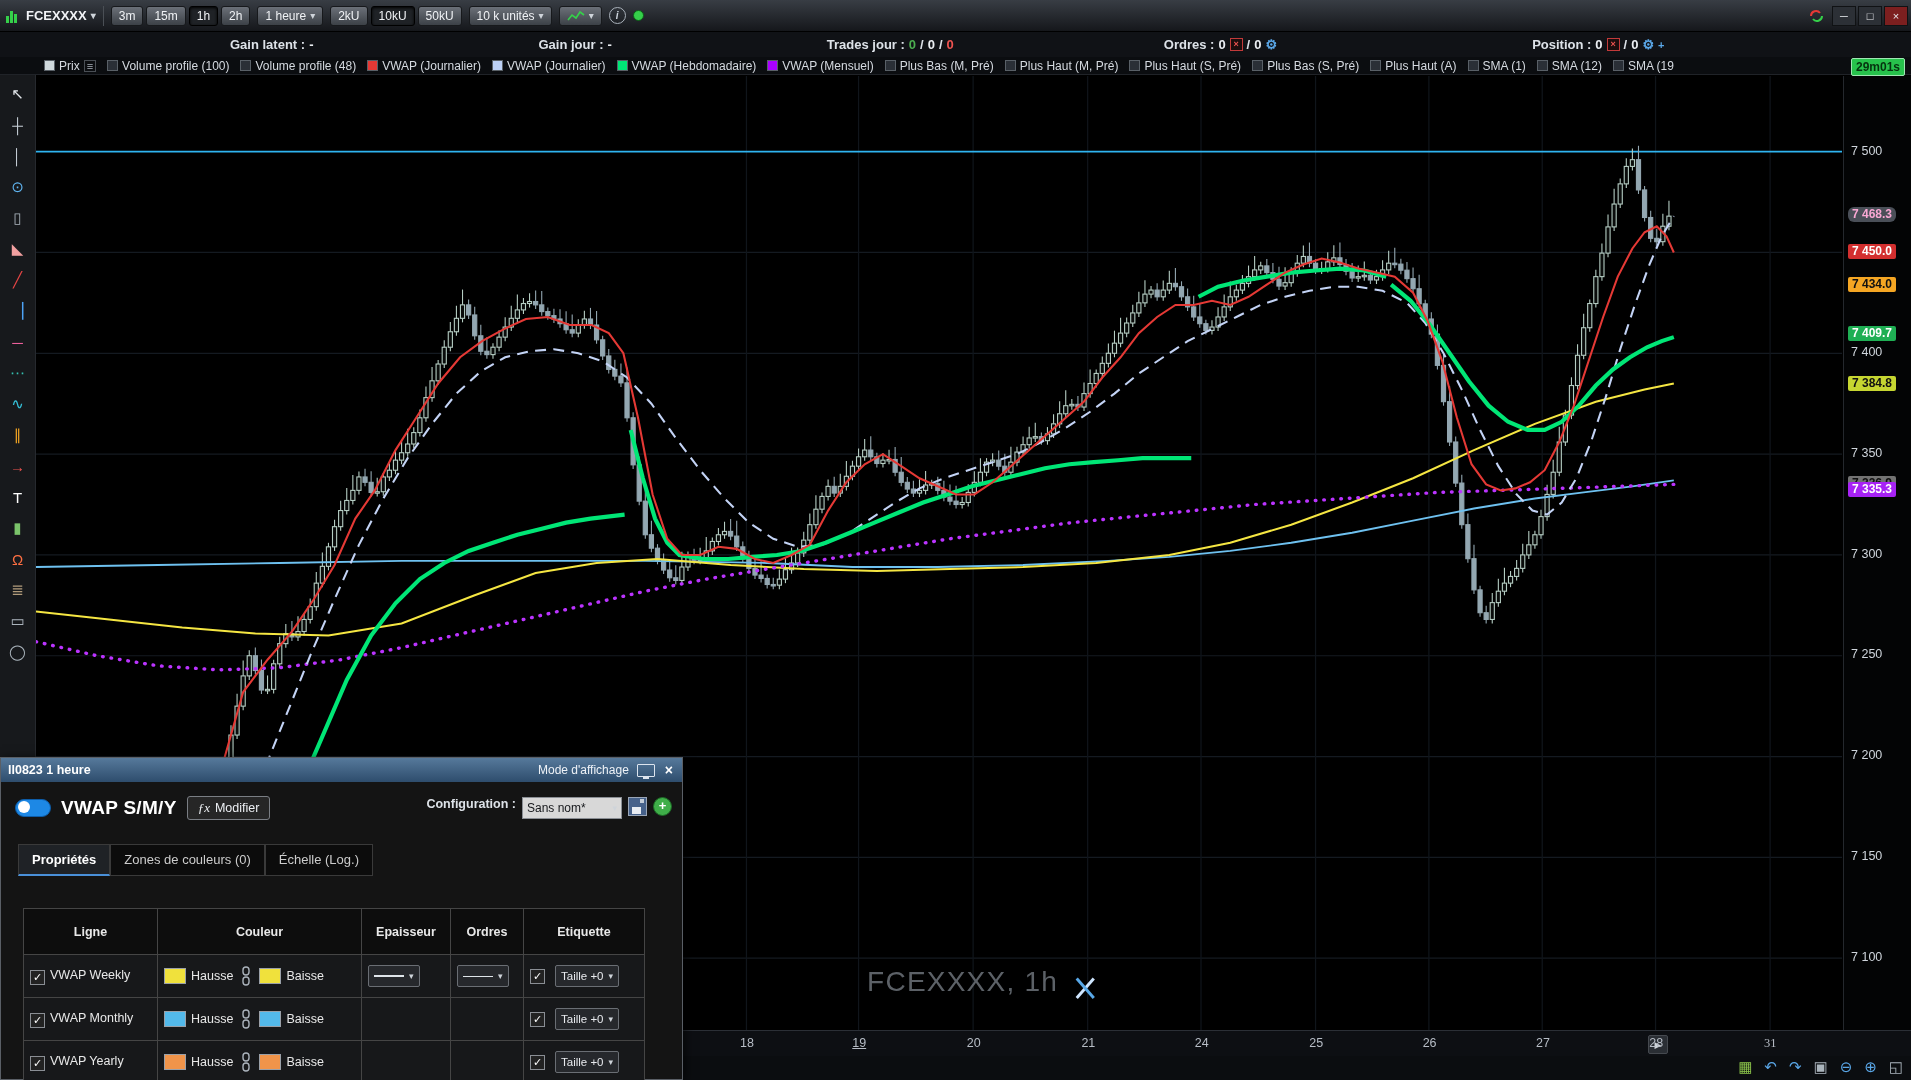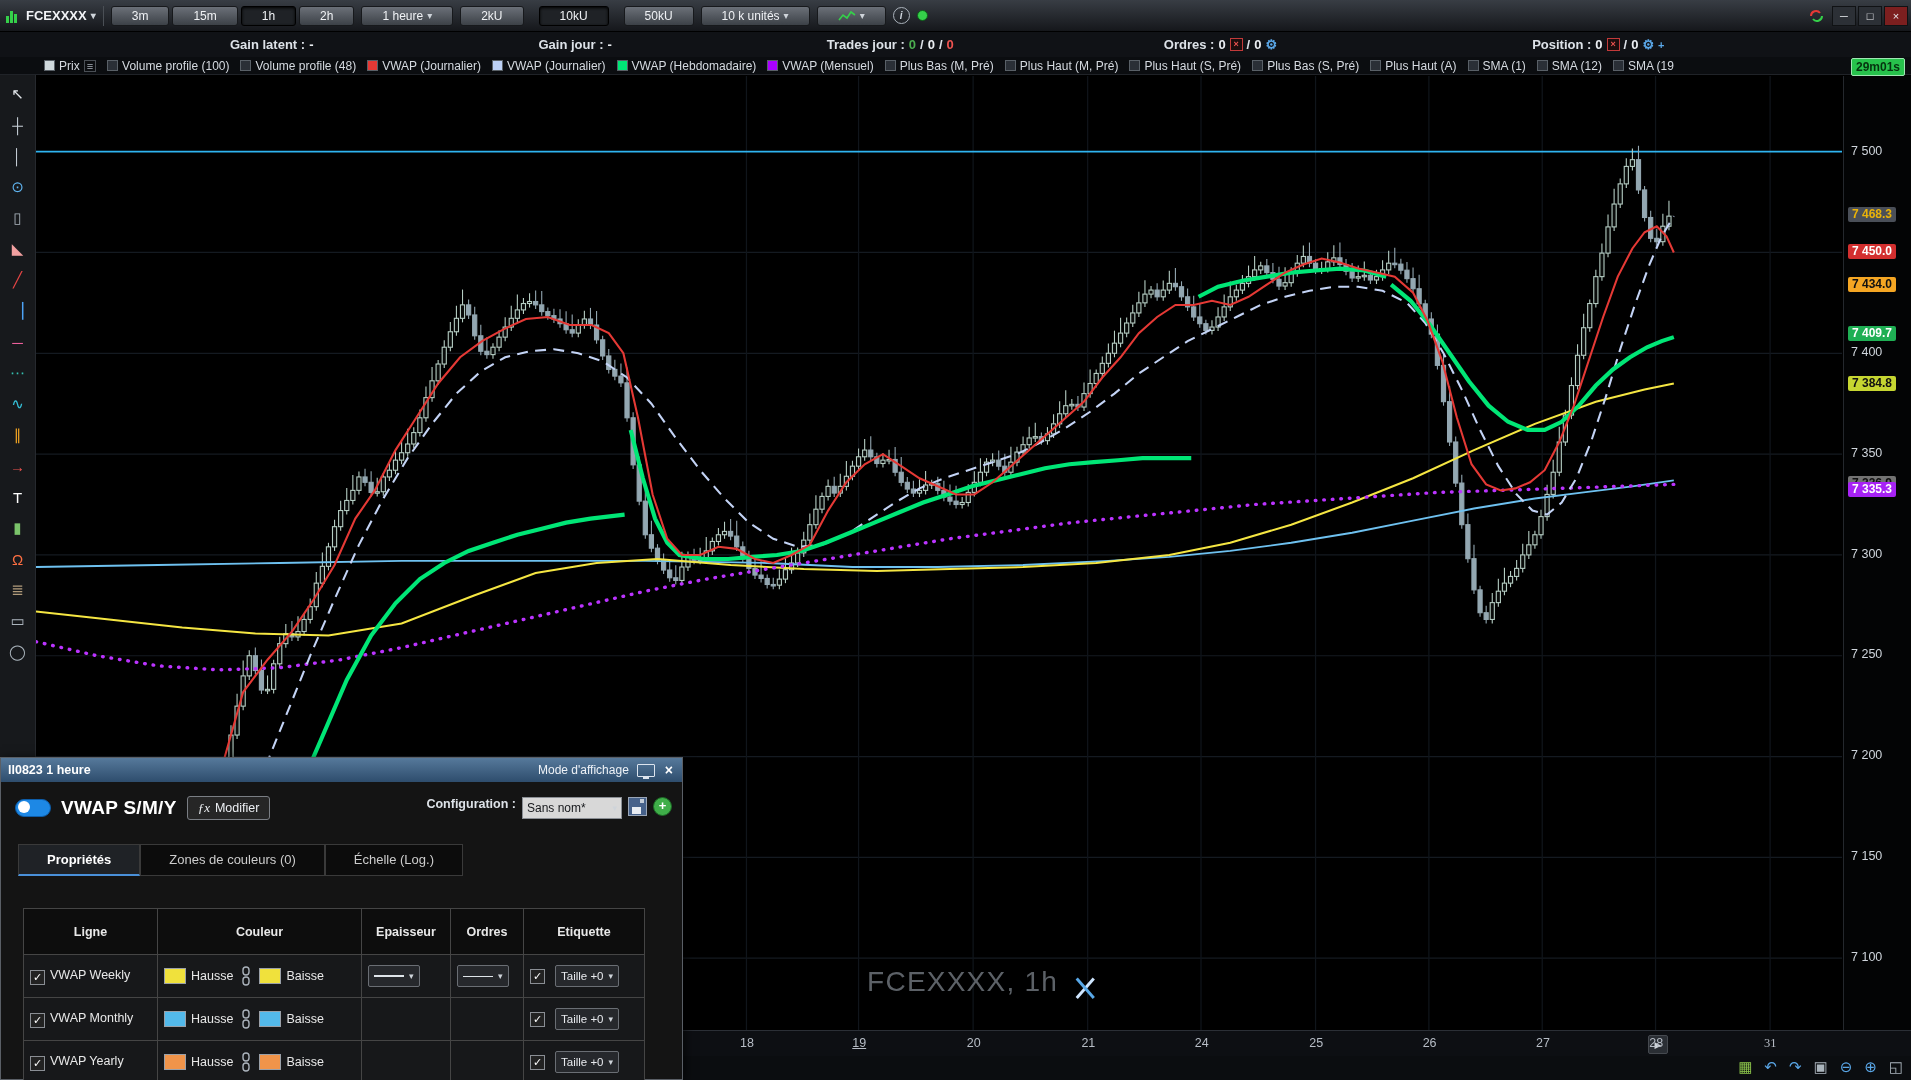--- a/index.html
+++ b/index.html
@@ -5,21 +5,21 @@
   html,body{margin:0;padding:0;background:#000;}
   #screen{position:relative;width:1911px;height:1080px;background:#000;overflow:hidden;
           font-family:"Liberation Sans",sans-serif;color:#e6e9ee;}
   
   #toolbar{position:absolute;left:0;top:0;width:100%;height:32px;z-index:6;
     background:linear-gradient(#383d44,#15171b);border-bottom:1px solid #000;
     display:flex;align-items:center;gap:7px;padding-left:6px;box-sizing:border-box;}
   .flatitem{display:flex;align-items:center;gap:4px;font-size:13px;font-weight:bold;color:#f2f4f7;cursor:pointer;}
   .chev{font-size:10px;color:#cfd4da;}
   .btn{background:linear-gradient(#6b7078,#3c4147);border:1px solid #17191c;color:#f0f2f5;
-       font-size:12px;padding:2px 20px;border-radius:3px;line-height:14px;cursor:pointer;display:flex;align-items:center;gap:4px;}
+       font-size:12px;padding:2px 7px;border-radius:3px;line-height:14px;cursor:pointer;display:flex;align-items:center;gap:4px;}
   .btn.active{background:#1f2226;border-color:#000;box-shadow:inset 0 1px 3px #000;}
   .tb-sep{width:1px;height:20px;background:#4a4f55;}
   .win-controls{margin-left:auto;display:flex;align-items:center;gap:2px;padding-right:3px;}
   .winbtn{width:22px;height:18px;display:flex;align-items:center;justify-content:center;
           font-size:11px;color:#e8eaee;background:#2c3036;border:1px solid #101214;cursor:pointer;}
   .winbtn.close{background:#7c1f1f;}
   .infocircle{width:15px;height:15px;border:1px solid #aab2bb;border-radius:50%;font-size:10px;
               display:flex;align-items:center;justify-content:center;color:#cfd6de;font-style:italic;font-weight:bold;}
   .greendot{width:9px;height:9px;border-radius:50%;background:#35d04a;border:1px solid #0c5e18;}
   
@@ -79,21 +79,21 @@
   .fx{font-style:italic;font-family:"Liberation Serif",serif;font-size:13px;}
   .cfg{margin-left:auto;display:flex;align-items:flex-start;gap:6px;font-size:12.5px;font-weight:bold;color:#dde2e8;}
   .cfg-select{display:flex;align-items:center;justify-content:space-between;background:#d8d8d8;color:#16181c;
     font-weight:normal;border:1px solid #8a8e94;width:90px;height:20px;padding:0 4px;font-size:12px;cursor:pointer;}
   .floppy{width:17px;height:17px;background:#46618a;border:1px solid #9aa6b8;position:relative;cursor:pointer;}
   .floppy:after{content:"";position:absolute;left:3px;bottom:1px;width:9px;height:7px;background:#e8ecf2;}
   .floppy:before{content:"";position:absolute;right:2px;top:1px;width:4px;height:4px;background:#c3ccd8;}
   .plus-circle{width:17px;height:17px;border-radius:50%;background:#3fae49;border:1px solid #1d6b26;color:#fff;
     font-size:13px;line-height:15px;text-align:center;font-weight:bold;cursor:pointer;}
   .dlg-tabs{position:absolute;top:86px;left:17px;display:flex;}
-  .dtab{background:#0c0c0c;border:1px solid #3a3a3a;color:#ccc;padding:7px 28px;font-size:13px;cursor:pointer;}
+  .dtab{background:#0c0c0c;border:1px solid #3a3a3a;color:#ccc;padding:7px 13px;font-size:13px;cursor:pointer;}
   .dtab.active{background:#1f2226;color:#fff;border-bottom:2px solid #4a90d9;font-weight:bold;}
   #dlg-table{position:absolute;top:150px;left:22px;border-collapse:collapse;table-layout:fixed;}
   #dlg-table th,#dlg-table td{border:1px solid #454545;background:#17181a;font-size:12.5px;color:#e8e8e8;
     padding:0 6px;height:43px;box-sizing:border-box;}
   #dlg-table th{height:46px;background:#0d0d0d;font-weight:bold;text-align:center;}
   .cb{display:inline-block;width:13px;height:13px;background:#222;border:1px solid #8a8e94;color:#fff;
       font-size:11px;line-height:13px;text-align:center;vertical-align:-2px;margin-right:5px;cursor:pointer;}
   .cb:after{content:"✓";}
   .swatch{display:inline-block;width:20px;height:14px;border:1px solid #9aa0a8;vertical-align:-3px;cursor:pointer;}
   .cell-col{display:flex;align-items:center;gap:5px;}
@@ -677,21 +677,21 @@
     <span id="tf-group" style="display:flex;gap:3px;">
         <span class="btn">3m</span>
         <span class="btn">15m</span>
         <span class="btn active">1h</span>
         <span class="btn">2h</span>
       </span>
     <span class="btn">
       <span>1 heure</span>
       <span class="chev">▾</span>
     </span>
-    <span id="qty-group" style="display:flex;gap:15px;">
+    <span id="qty-group" style="display:flex;gap:3px;">
         <span class="btn">2kU</span>
         <span class="btn active">10kU</span>
         <span class="btn">50kU</span>
       </span>
     <span class="btn">
       <span>10 k unités</span>
       <span class="chev">▾</span>
     </span>
     <span class="btn">
       <svg width="18" height="12">
@@ -837,21 +837,21 @@
 
   <div id="price-axis">
       <div class="ptick" style="top: 67.5656px;">7 500</div>
       <div class="ptick" style="top: 269.07px;">7 400</div>
       <div class="ptick" style="top: 369.822px;">7 350</div>
       <div class="ptick" style="top: 470.574px;">7 300</div>
       <div class="ptick" style="top: 571.326px;">7 250</div>
       <div class="ptick" style="top: 672.078px;">7 200</div>
       <div class="ptick" style="top: 772.83px;">7 150</div>
       <div class="ptick" style="top: 873.582px;">7 100</div>
-      <div class="pbadge" style="top: 131.442px; background: rgb(74, 79, 88); color: #eab308;">7 468.3</div>
+      <div class="pbadge" style="top: 131.442px; background: rgb(74, 79, 88); color: #f9a8d4; border-radius: 6px;">7 468.3</div>
       <div class="pbadge" style="top: 168.318px; background: rgb(211, 47, 47); color: rgb(255, 255, 255);">7 450.0</div>
       <div class="pbadge" style="top: 200.558px; background: rgb(245, 166, 35); color: rgb(17, 17, 17);">7 434.0</div>
       <div class="pbadge" style="top: 249.524px; background: rgb(31, 175, 84); color: rgb(255, 255, 255);">7 409.7</div>
       <div class="pbadge" style="top: 299.698px; background: rgb(198, 214, 49); color: rgb(17, 17, 17);">7 384.8</div>
       <div class="pbadge" style="top: 400px; background: #737373; color: rgb(17, 17, 17);">7 336.9</div>
       <div class="pbadge" style="top: 406.443px; background: rgb(167, 34, 245); color: rgb(255, 255, 255);">7 335.3</div>
     </div>
 
   <div id="date-strip">
     <span id="scroll-right">▶</span>

